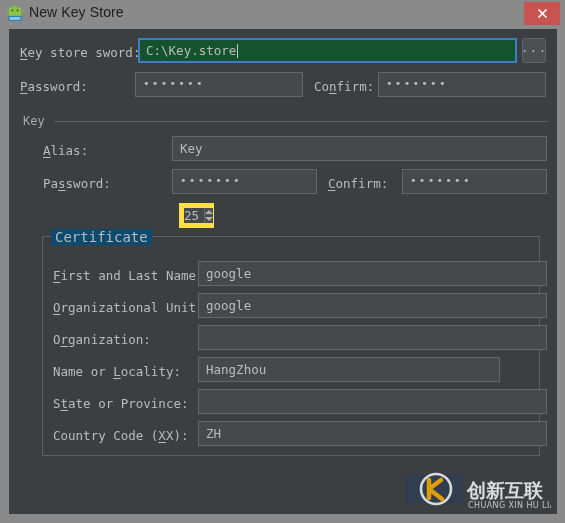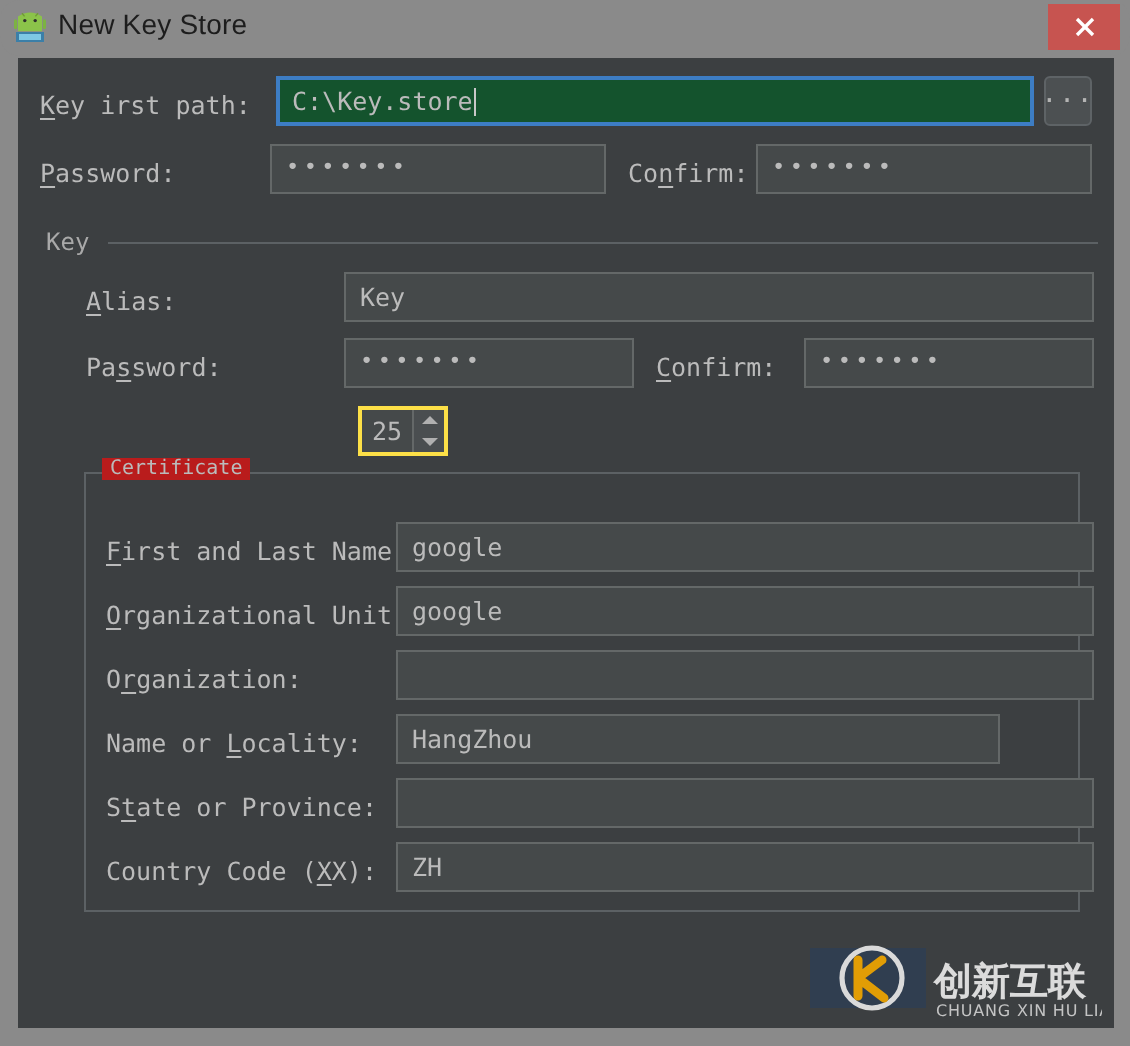--- a/index.html
+++ b/index.html
@@ -163,34 +163,34 @@
   .group-cert {
     position: absolute;
     left: 33px; top: 207px;
     width: 498px; height: 220px;
     border: 1px solid #5c6164;
     box-sizing: border-box;
   }
   .group-cert-label {
     position: absolute;
     left: 42px; top: 200px;
-    font-size: 10px;
-    color: #bbbbbb;
-    background: #b91c1c;
+    font-size: 14px;
+    color: #bbbbbb;
+    background: #0c4a6e;
     padding: 0 4px;
     font-family: "DejaVu Sans Mono", "Liberation Mono", monospace;
   }
 
   
   .spinner {
     position: absolute;
     box-sizing: border-box;
-    width: 45px; height: 25px;
+    width: 35px; height: 25px;
     background: #45494a;
-    border: 2px solid #fde047;
+    border: 5px solid #fde047;
     display: flex;
   }
   .spinner .sval {
     flex: 1;
     display: flex;
     align-items: center;
     justify-content: flex-end;
     padding-right: 5px;
     font-family: "DejaVu Sans Mono", "Liberation Mono", monospace;
     font-size: 12.5px;
@@ -255,21 +255,21 @@
     <div class="close-btn">
       <svg width="11" height="11" viewBox="0 0 11 11">
         <line x1="1.5" y1="1.5" x2="9.5" y2="9.5" stroke="#ffffff" stroke-width="1.7"></line>
         <line x1="9.5" y1="1.5" x2="1.5" y2="9.5" stroke="#ffffff" stroke-width="1.7"></line>
       </svg>
     </div>
   </div>
 
   <div class="dialog">
 
-    <span class="lbl" style="left:11px; top:16px;"><span></span><u>K</u><span>ey irst path:</span></span>
+    <span class="lbl" style="left:11px; top:16px;"><span></span><u>K</u><span>ey store sword:</span></span>
     <div class="field focused" style="left:129px; top:9px; width:379px;">
         <span>C:\Key.store</span>
         <span class="caret"></span>
       </div>
     <div class="browse-btn" style="left:513px; top:9px;">
         <span class="dots">...</span>
       </div>
 
     <span class="lbl" style="left:11px; top:50px;"><span></span><u>P</u><span>assword:</span></span>
     <div class="field" style="left:126px; top:43px; width:168px;">

